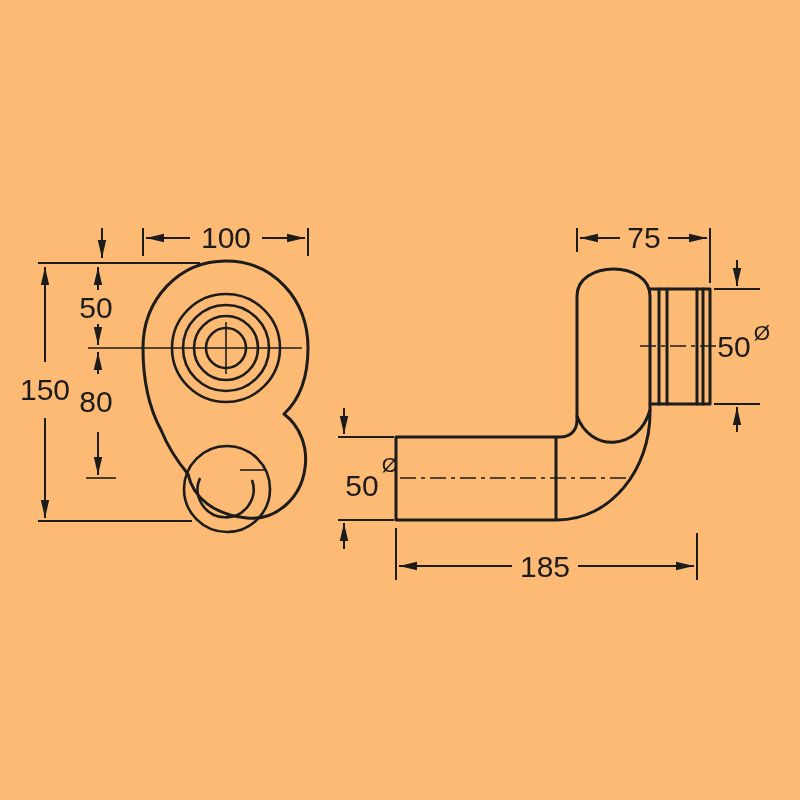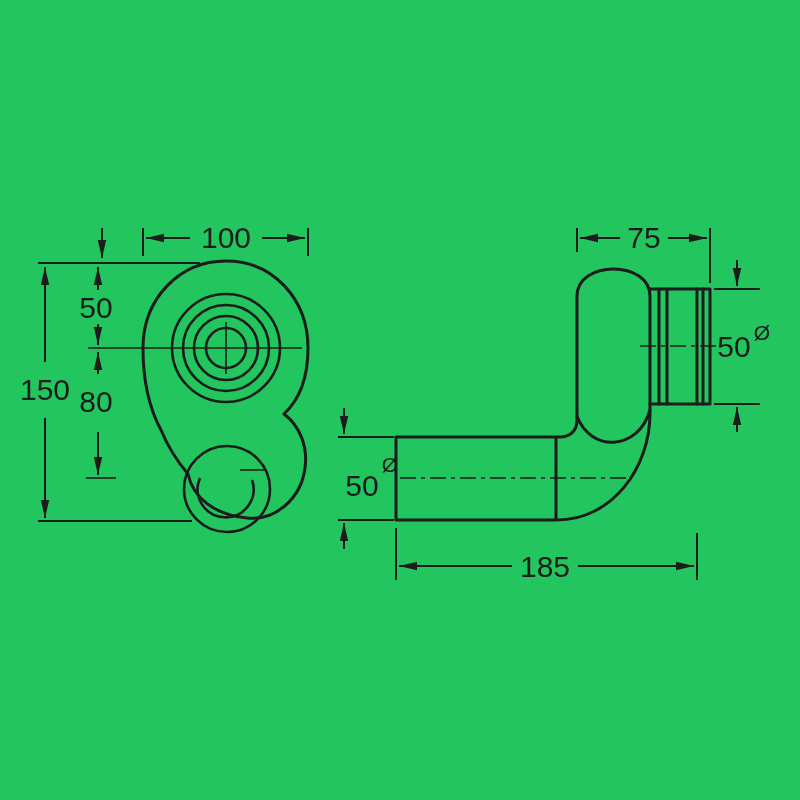--- a/index.html
+++ b/index.html
@@ -1,16 +1,16 @@
 <!DOCTYPE html>
 <html><head>
 <meta charset="utf-8">
 <style>
   html,body{margin:0;padding:0;background:#fff;}
-  .canvas{width:800px;height:800px;background:#22c55e;position:relative;overflow:hidden;}
+  .canvas{width:800px;height:800px;background:#fdba74;position:relative;overflow:hidden;}
   svg{display:block;}
   .outline{fill:none;stroke:#1c1c1c;stroke-width:3;stroke-linejoin:round;stroke-linecap:round;}
   .ring{fill:none;stroke:#1c1c1c;stroke-width:2.6;}
   .dim{fill:none;stroke:#1c1c1c;stroke-width:2;stroke-linecap:butt;}
   .thin{fill:none;stroke:#1c1c1c;stroke-width:1.6;}
   .cl{fill:none;stroke:#1c1c1c;stroke-width:1.6;stroke-dasharray:16 5 4 5;}
   text{font-family:"Liberation Sans","DejaVu Sans",sans-serif;fill:#1c1c1c;font-size:30px;}
   text.sym{font-size:21px;}
 </style>
 </head>

